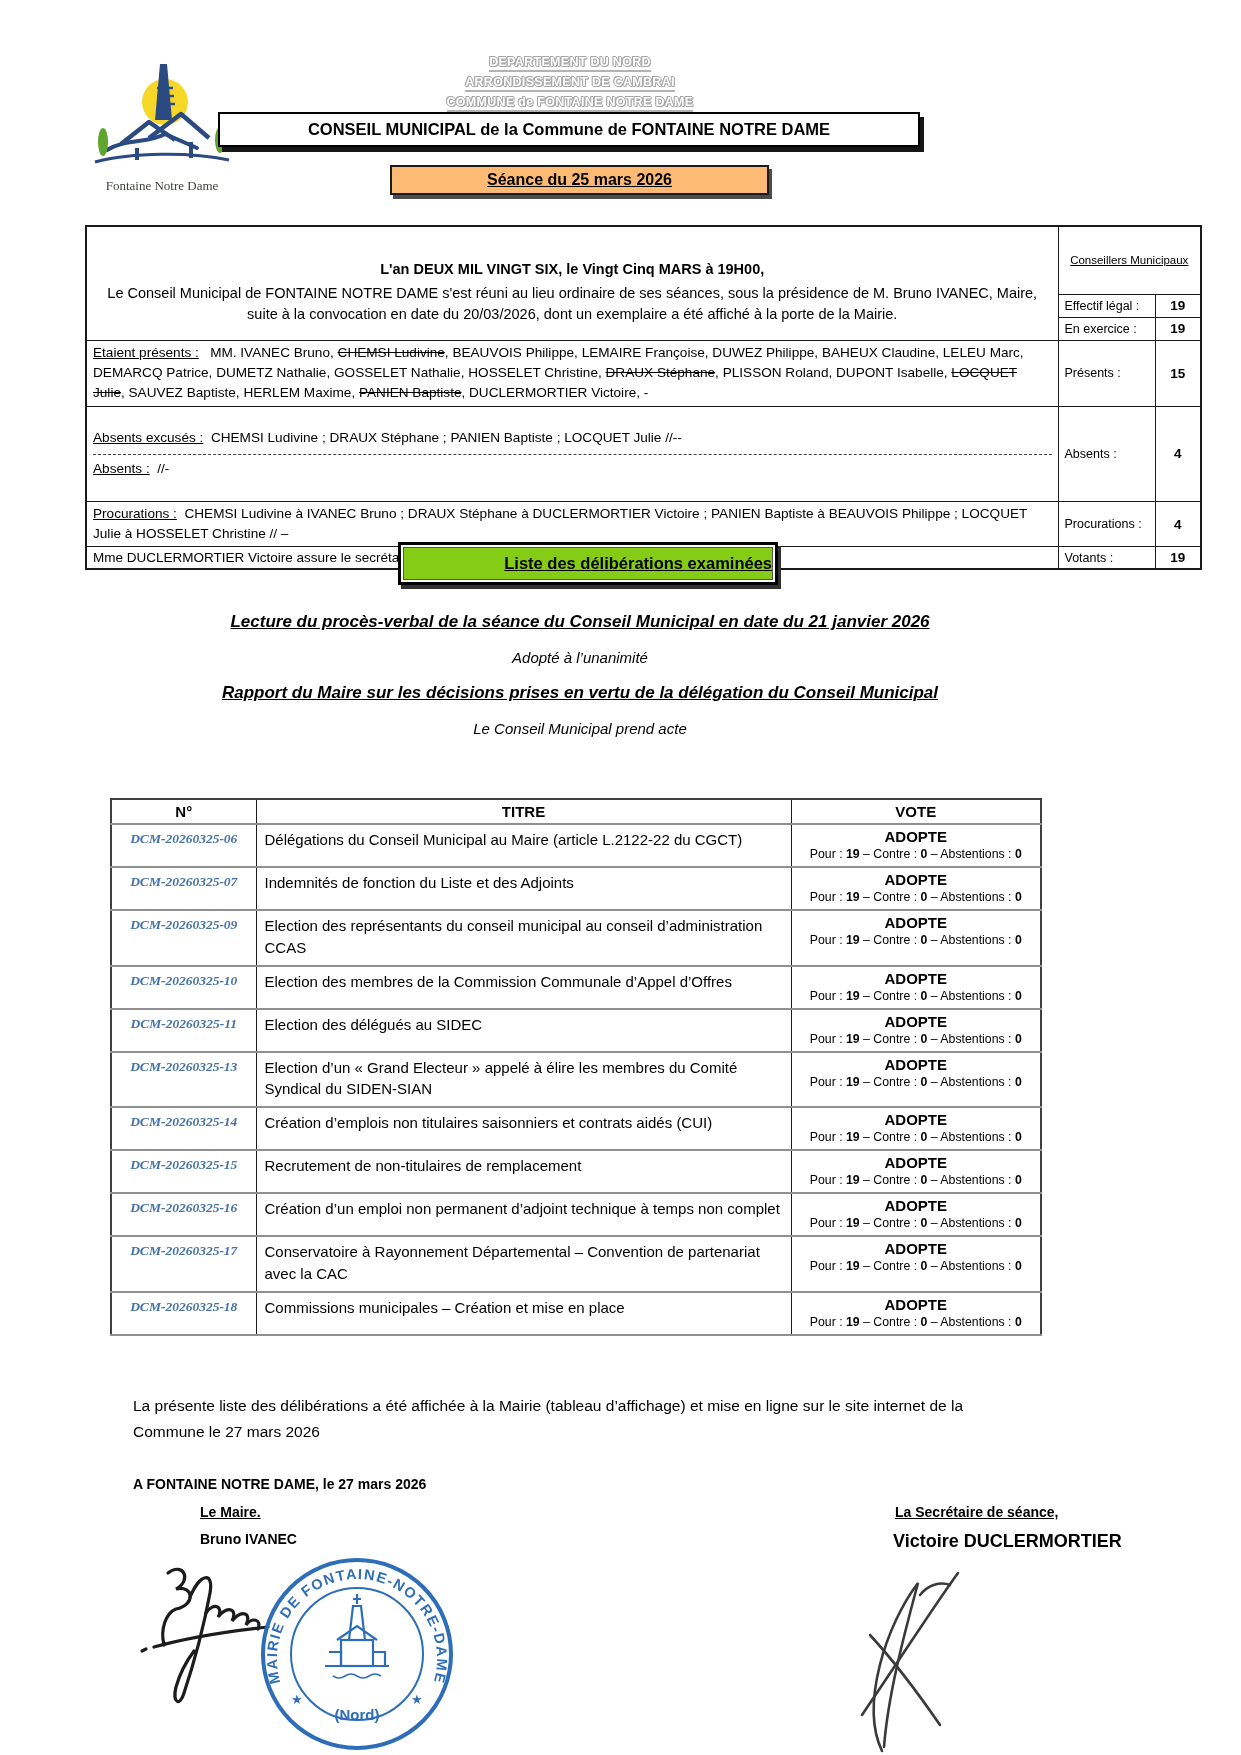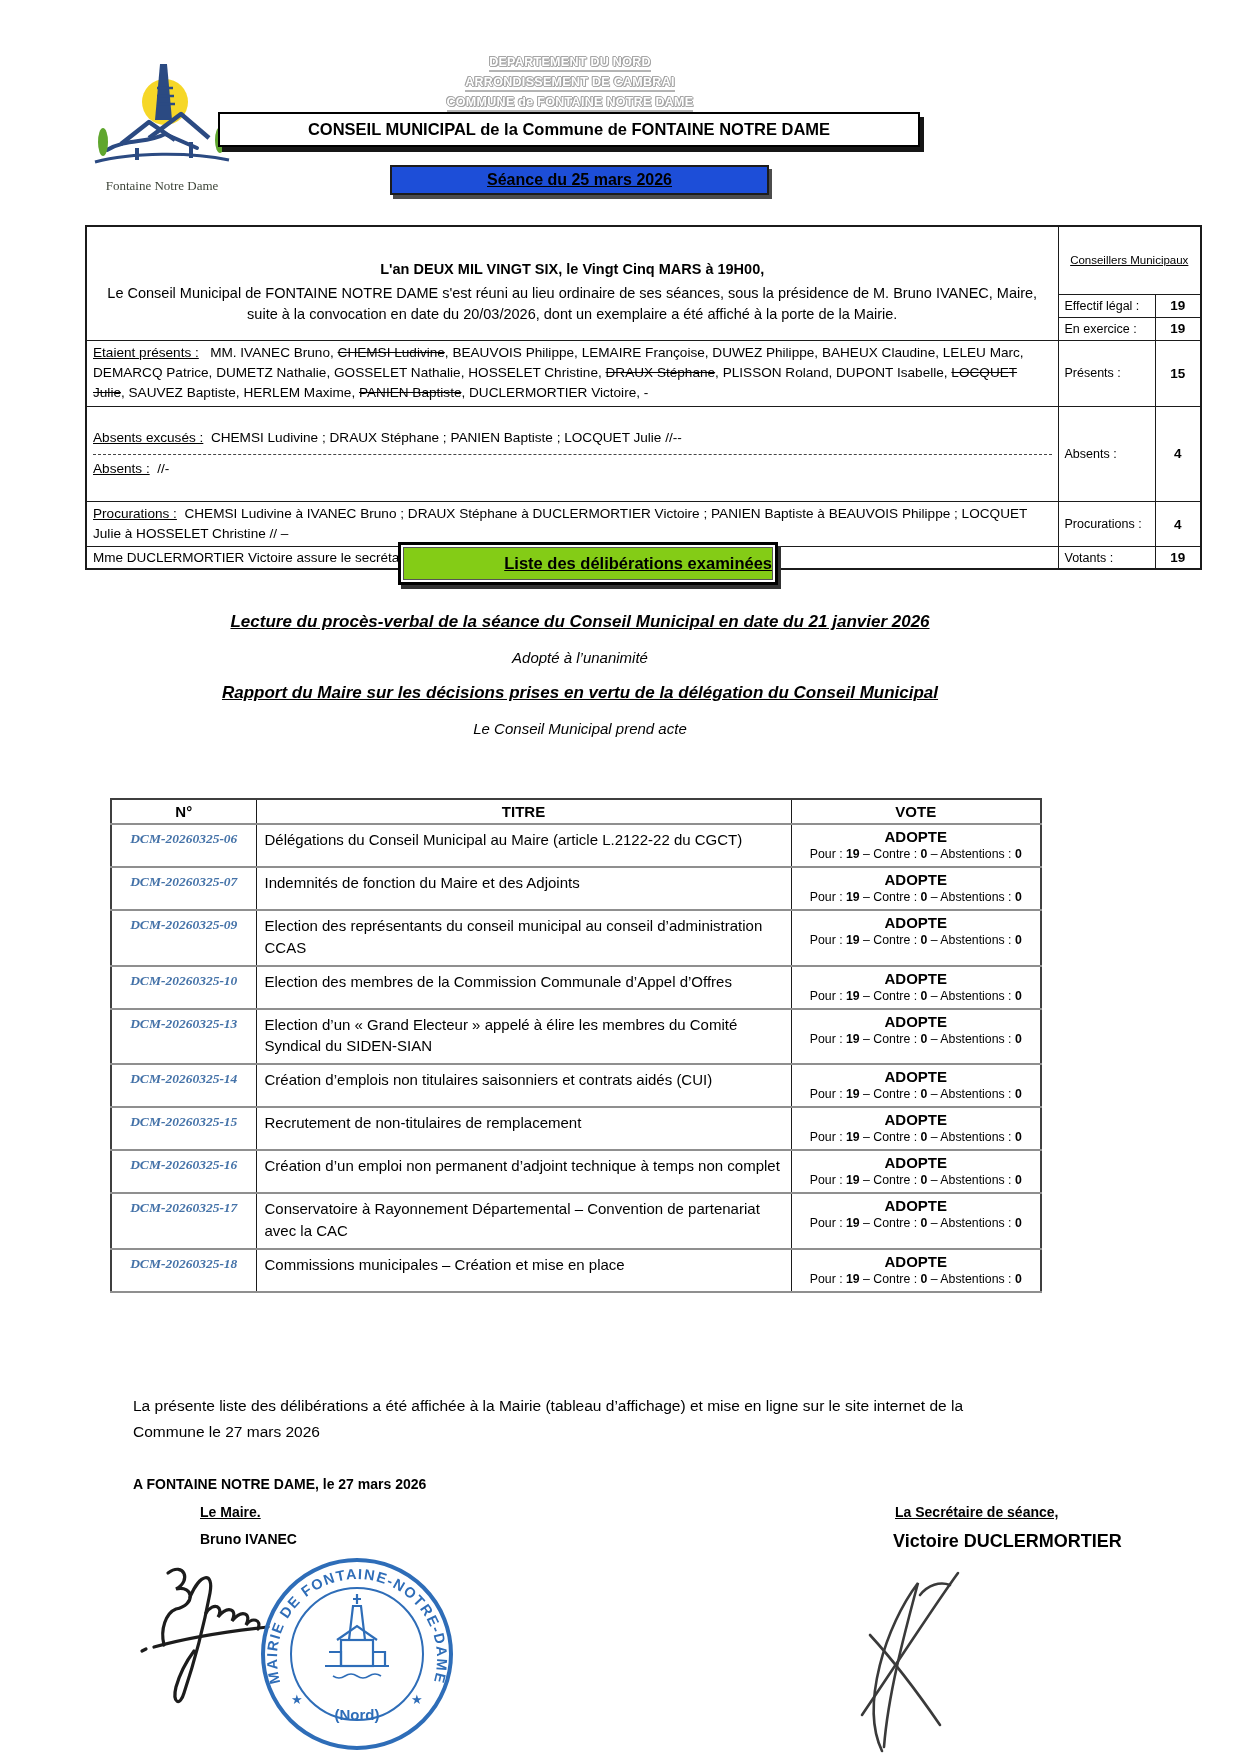--- a/index.html
+++ b/index.html
@@ -9,21 +9,21 @@
   
   .logo{position:absolute;left:82px;top:60px;width:160px;text-align:center;}
   .logo-caption{font-family:"Liberation Serif",serif;font-size:13px;color:#3d4438;margin-top:2px;}
   .dept{position:absolute;left:0;top:52px;width:1140px;text-align:center;}
   .dept-line{display:inline-block;font-weight:bold;font-size:12.5px;line-height:16px;color:#fff;
      text-shadow:-1px 0 #a6a6a6,1px 0 #a6a6a6,0 -1px #a6a6a6,0 1px #a6a6a6,1px 1px #a6a6a6,-1px -1px #a6a6a6;
      border-bottom:2px solid #b3b3b3;letter-spacing:.3px;}
   .title-box{position:absolute;left:218px;top:112px;width:690px;border:2px solid #000;
      box-shadow:4px 5px 0 #161616;background:#fff;text-align:center;
      font-size:16.5px;font-weight:bold;padding:6px 4px;}
-  .seance-box{position:absolute;left:390px;top:165px;width:375px;background:#1d4ed8;
+  .seance-box{position:absolute;left:390px;top:165px;width:375px;background:#fdba74;
      border:2px solid #1c1c1c;box-shadow:3px 4px 0 #4c4c4c;text-align:center;padding:4px 0;}
   .seance-box span{font-size:16px;font-weight:bold;text-decoration:underline;}
 
   
   table.info{position:absolute;left:85px;top:225px;width:1115px;border-collapse:collapse;
      table-layout:fixed;font-size:13.5px;}
   table.info td{border:1px solid #1b1b1b;vertical-align:middle;padding:2px 6px;}
   table.info{border:2px solid #1b1b1b;}
   .opening-bold{font-weight:bold;font-size:14.5px;text-align:center;margin:19px 0 6px;}
   .opening-text{font-size:14.5px;text-align:center;line-height:1.4;}
@@ -196,21 +196,21 @@
       <td class="c-num">DCM-20260325-06</td>
       <td class="c-title">Délégations du Conseil Municipal au Maire (article L.2122-22 du CGCT)</td>
       <td class="c-vote">
         <div class="vote-result">ADOPTE</div>
         <div class="vote-detail"><span>Pour : </span><b>19</b><span> – Contre : </span><b>0</b><span> – Abstentions : </span><b>0</b></div>
       </td>
     </tr>
 
     <tr>
       <td class="c-num">DCM-20260325-07</td>
-      <td class="c-title">Indemnités de fonction du Maire et des Adjoints</td>
+      <td class="c-title">Indemnités de fonction du Liste et des Adjoints</td>
       <td class="c-vote">
         <div class="vote-result">ADOPTE</div>
         <div class="vote-detail"><span>Pour : </span><b>19</b><span> – Contre : </span><b>0</b><span> – Abstentions : </span><b>0</b></div>
       </td>
     </tr>
 
 
     <tr>
       <td class="c-num">DCM-20260325-09</td>
       <td class="c-title">Election des représentants du conseil municipal au conseil d’administration CCAS</td>
@@ -222,20 +222,28 @@
 
     <tr>
       <td class="c-num">DCM-20260325-10</td>
       <td class="c-title">Election des membres de la Commission Communale d’Appel d’Offres</td>
       <td class="c-vote">
         <div class="vote-result">ADOPTE</div>
         <div class="vote-detail"><span>Pour : </span><b>19</b><span> – Contre : </span><b>0</b><span> – Abstentions : </span><b>0</b></div>
       </td>
     </tr>
 
+    <tr>
+      <td class="c-num">DCM-20260325-11</td>
+      <td class="c-title">Election des délégués au SIDEC</td>
+      <td class="c-vote">
+        <div class="vote-result">ADOPTE</div>
+        <div class="vote-detail"><span>Pour : </span><b>19</b><span> – Contre : </span><b>0</b><span> – Abstentions : </span><b>0</b></div>
+      </td>
+    </tr>
 
 
     <tr>
       <td class="c-num">DCM-20260325-13</td>
       <td class="c-title">Election d’un « Grand Electeur » appelé à élire les membres du Comité Syndical du SIDEN-SIAN</td>
       <td class="c-vote">
         <div class="vote-result">ADOPTE</div>
         <div class="vote-detail"><span>Pour : </span><b>19</b><span> – Contre : </span><b>0</b><span> – Abstentions : </span><b>0</b></div>
       </td>
     </tr>

